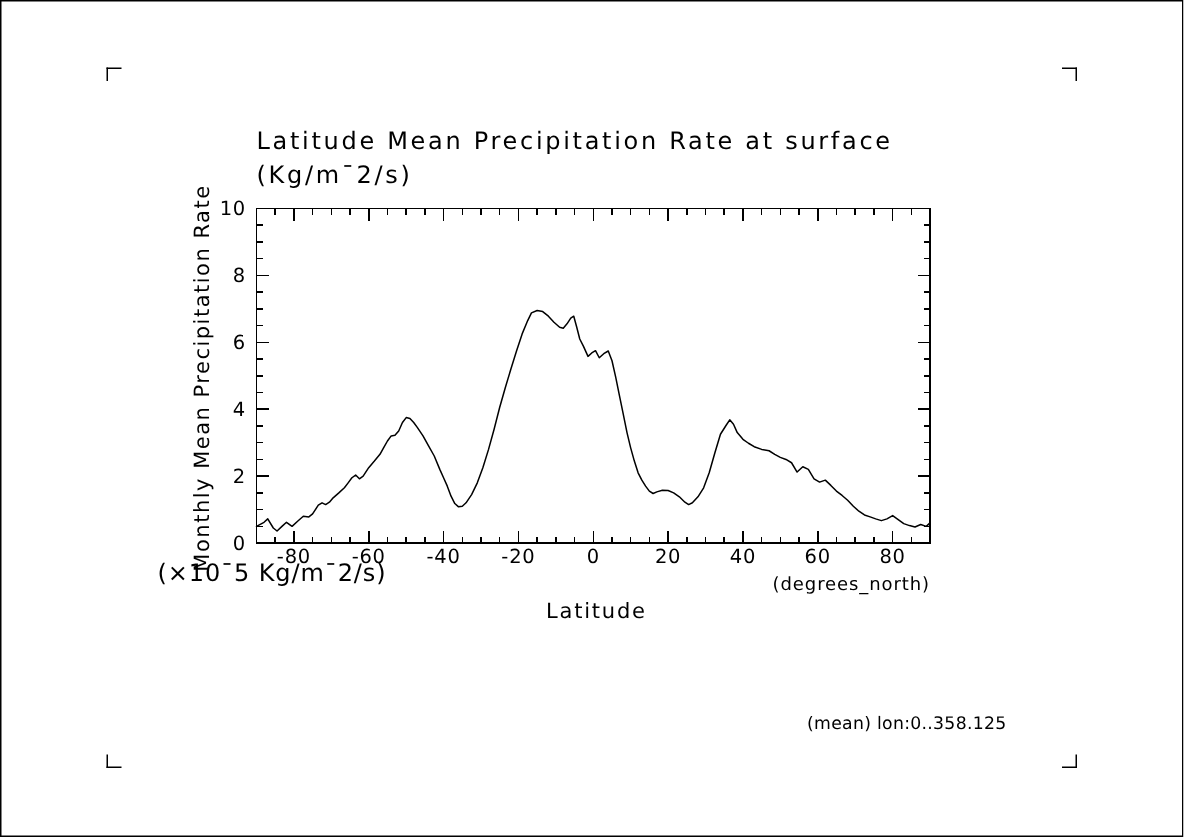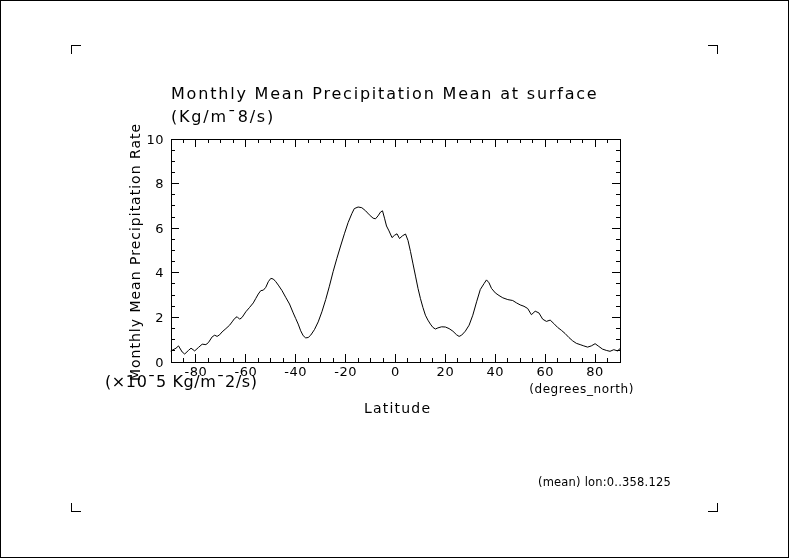--- a/index.html
+++ b/index.html
@@ -11,42 +11,42 @@
   .abs{position:absolute;white-space:nowrap;}
   .title-line{font-size:16px;letter-spacing:1.8px;}
   .title-1{left:170px;top:83px;}
   .title-2{left:170px;top:106px;}
   .y-axis-label{
     left:134px;top:251px;font-size:14px;letter-spacing:1px;
     transform:translate(-50%,-50%) rotate(-90deg);
   }
   .y-axis-unit{left:104px;top:371px;font-size:16px;letter-spacing:0.6px;}
   .x-axis-label{left:363px;top:399px;font-size:14px;letter-spacing:1.2px;text-align:right;}
-  .x-axis-unit{left:500px;top:381px;width:133px;text-align:right;font-size:12px;letter-spacing:0.6px;}
+  .x-axis-unit{left:500px;top:381px;width:133px;text-align:center;font-size:12px;letter-spacing:0.6px;}
   .annotation{left:489px;top:474px;font-size:11.5px;letter-spacing:0.2px;margin-left:48px;}
   .corner{position:absolute;width:9px;height:8px;}
   .corner.tl{left:70px;top:44px;border-top:1.5px solid #000;border-left:1.5px solid #000;}
   .corner.tr{left:707px;top:44px;border-top:1.5px solid #000;border-right:1.5px solid #000;}
   .corner.bl{left:70px;top:502px;border-bottom:1.5px solid #000;border-left:1.5px solid #000;}
   .corner.br{left:707px;top:502px;border-bottom:1.5px solid #000;border-right:1.5px solid #000;}
   svg#plot-svg{position:absolute;left:0;top:0;}
   svg text{font-family:"DejaVu Sans",sans-serif;}
 </style>
 </head>
 <body>
 
 <div class="canvas">
 
   <div class="corner tl"></div>
   <div class="corner tr"></div>
   <div class="corner bl"></div>
   <div class="corner br"></div>
 
-  <div class="abs title-line title-1">Monthly Mean Precipitation Mean at surface</div>
-  <div class="abs title-line title-2">(Kg/m¯8/s)</div>
+  <div class="abs title-line title-1">Latitude Mean Precipitation Rate at surface</div>
+  <div class="abs title-line title-2">(Kg/m¯2/s)</div>
 
   <div class="abs y-axis-label">Monthly Mean Precipitation Rate</div>
   <div class="abs y-axis-unit">(×10¯5 Kg/m¯2/s)</div>
 
   <svg id="plot-svg" width="789" height="558">
       <rect x="170" y="138" width="449" height="223" fill="none" stroke="#000000" stroke-width="1" shape-rendering="crispEdges"></rect>
       <line x1="182.47222222222223" y1="361" x2="182.47222222222223" y2="357" stroke="#000000" stroke-width="1" shape-rendering="crispEdges"></line>
       <line x1="182.47222222222223" y1="138" x2="182.47222222222223" y2="142" stroke="#000000" stroke-width="1" shape-rendering="crispEdges"></line>
       <line x1="194.94444444444446" y1="361" x2="194.94444444444446" y2="353" stroke="#000000" stroke-width="1" shape-rendering="crispEdges"></line>
       <line x1="194.94444444444446" y1="138" x2="194.94444444444446" y2="146" stroke="#000000" stroke-width="1" shape-rendering="crispEdges"></line>

